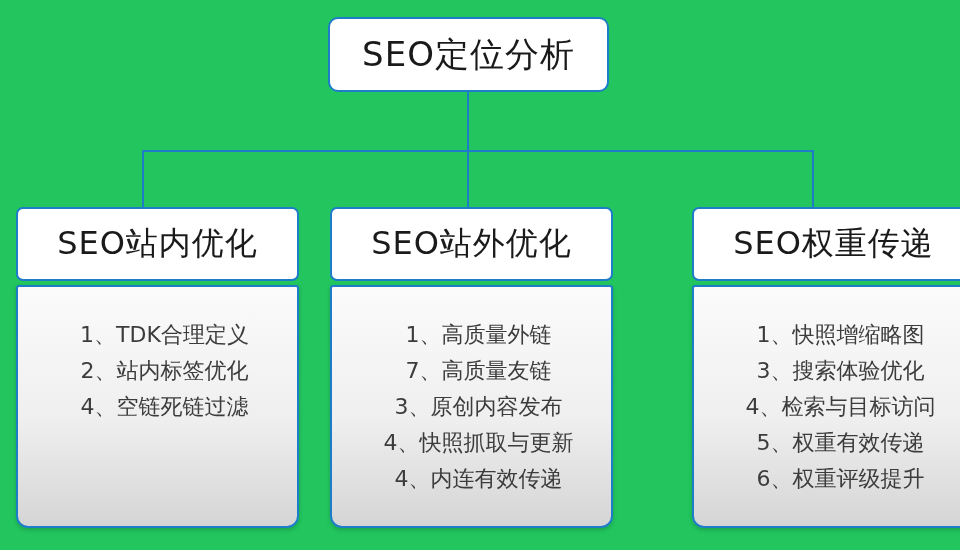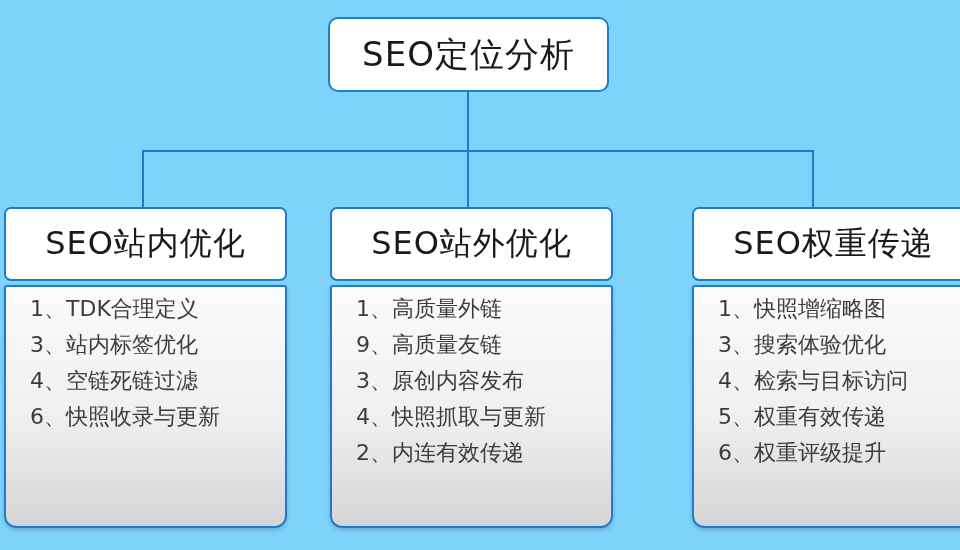--- a/index.html
+++ b/index.html
@@ -8,23 +8,24 @@
     --item-text: #3c3c3c;
     --list-gradient-top: #fbfbfb;
     --list-gradient-bottom: #d5d5d5;
   }
   * { margin: 0; padding: 0; box-sizing: border-box; }
   html, body { background: #ffffff; }
   .canvas {
     position: relative;
     width: 960px;
     height: 550px;
-    background: #7dd3fc;
+    background: #22c55e;
     font-family: "DejaVu Sans", "Liberation Sans", sans-serif;
     overflow: hidden;
+    text-align: center;
   }
   .root-box {
     position: absolute;
     left: 328px; top: 17px;
     width: 281px; height: 75px;
     background: #ffffff;
     border: 2px solid var(--accent);
     border-radius: 10px;
     display: flex; align-items: center; justify-content: center;
     font-size: 34px;
@@ -48,21 +49,21 @@
     font-size: 32px;
     color: var(--title-text);
     letter-spacing: 1px;
     margin-bottom: 4px;
   }
   .branch-list {
     height: 243px;
     border: 2px solid var(--accent);
     border-radius: 3px 3px 12px 12px;
     background: linear-gradient(to bottom, var(--list-gradient-top) 0%, #efefef 55%, var(--list-gradient-bottom) 100%);
-    padding: 4px 10px 0 24px;
+    padding: 30px 10px 0 24px;
     box-shadow: 0 2px 4px rgba(0,0,0,0.18);
   }
   .list-item {
     height: 36px;
     line-height: 36px;
     font-size: 22px;
     color: var(--item-text);
     white-space: nowrap;
     overflow: hidden;
   }
@@ -74,42 +75,41 @@
 
   <div class="root-box">
     <span>SEO定位分析</span>
   </div>
 
   <div class="connector v" style="left:467px; top:92px; height:115px;"></div>
   <div class="connector h" style="left:142px; top:150px; width:672px;"></div>
   <div class="connector v" style="left:142px; top:150px; height:57px;"></div>
   <div class="connector v" style="left:812px; top:150px; height:57px;"></div>
 
-  <div class="column" style="left:4px;">
+  <div class="column" style="left:16px;">
     <div class="branch-header">
       <span>SEO站内优化</span>
     </div>
     <div class="branch-list">
       <div class="list-item">1、TDK合理定义</div>
-      <div class="list-item">3、站内标签优化</div>
+      <div class="list-item">2、站内标签优化</div>
       <div class="list-item">4、空链死链过滤</div>
-      <div class="list-item">6、快照收录与更新</div>
     </div>
   </div>
 
   <div class="column" style="left:330px;">
     <div class="branch-header">
       <span>SEO站外优化</span>
     </div>
     <div class="branch-list">
       <div class="list-item">1、高质量外链</div>
-      <div class="list-item">9、高质量友链</div>
+      <div class="list-item">7、高质量友链</div>
       <div class="list-item">3、原创内容发布</div>
       <div class="list-item">4、快照抓取与更新</div>
-      <div class="list-item">2、内连有效传递</div>
+      <div class="list-item">4、内连有效传递</div>
     </div>
   </div>
 
   <div class="column" style="left:692px;">
     <div class="branch-header">
       <span>SEO权重传递</span>
     </div>
     <div class="branch-list">
       <div class="list-item">1、快照增缩略图</div>
       <div class="list-item">3、搜索体验优化</div>

